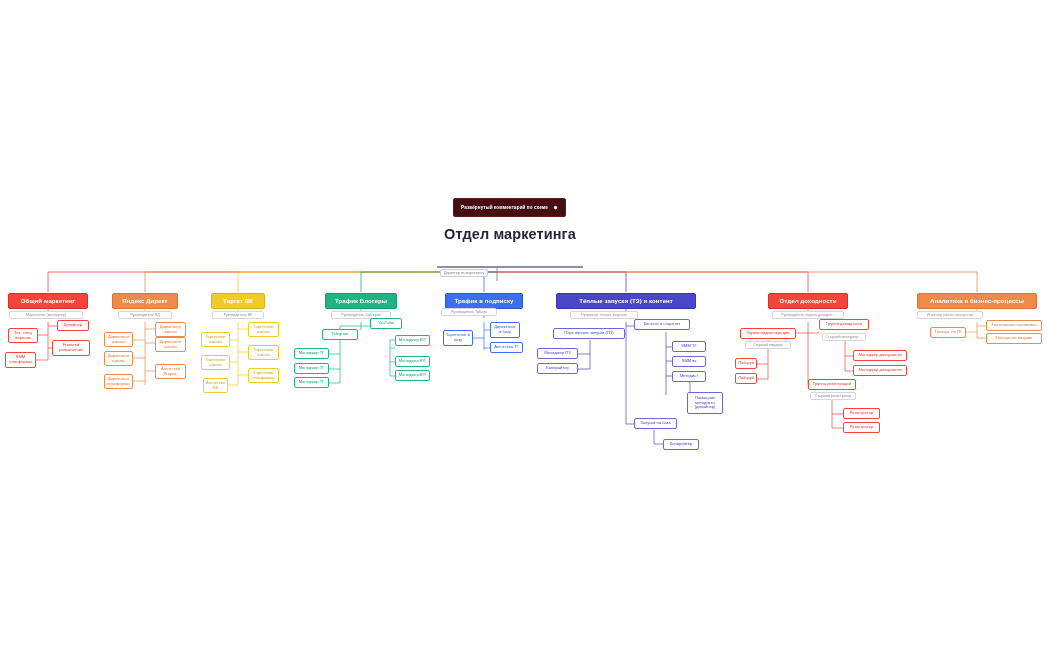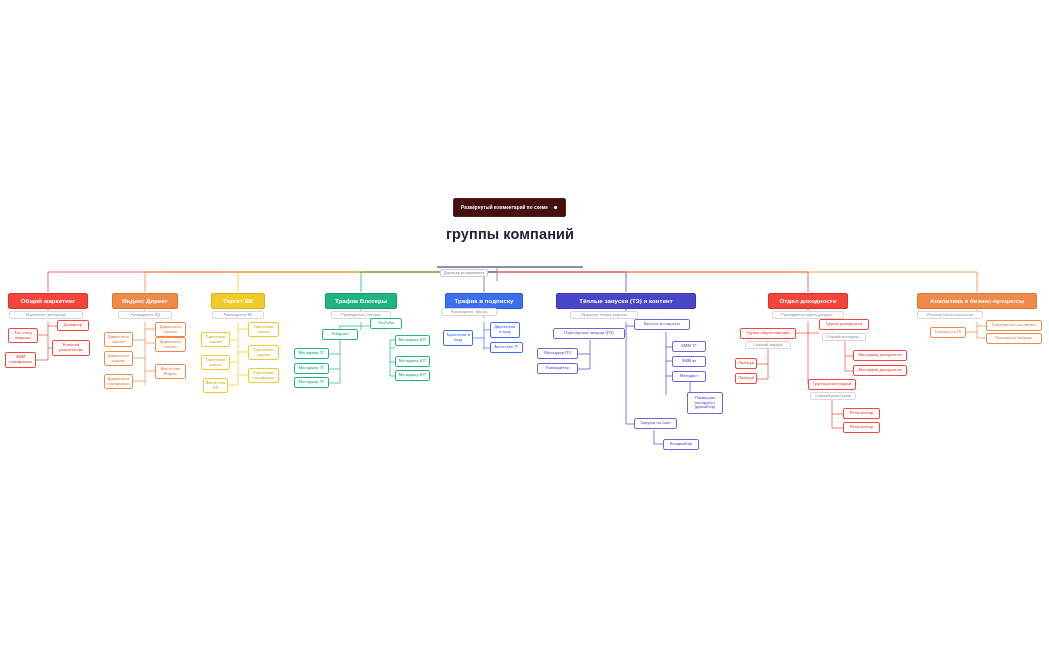--- a/index.html
+++ b/index.html
@@ -181,21 +181,21 @@
 
   <div class="comment-banner">
     <span class="txt">Развёрнутый комментарий по схеме</span>
     <svg class="gear" viewBox="0 0 16 16" fill="currentColor">
       <path d="M8 5.2a2.8 2.8 0 1 0 0 5.6 2.8 2.8 0 0 0 0-5.6zm0 4.2a1.4 1.4 0 1 1 0-2.8 1.4 1.4 0 0 1 0 2.8z"></path>
       <path d="M14 8.9v-1.8l-1.6-.3a4.6 4.6 0 0 0-.5-1.2l.9-1.4-1.3-1.3-1.4.9a4.6 4.6 0 0 0-1.2-.5L8.9 2H7.1l-.3 1.6a4.6 4.6 0 0 0-1.2.5l-1.4-.9-1.3 1.3.9 1.4a4.6 4.6 0 0 0-.5 1.2L2 7.1v1.8l1.6.3c.1.4.3.8.5 1.2l-.9 1.4 1.3 1.3 1.4-.9c.4.2.8.4 1.2.5l.3 1.6h1.8l.3-1.6c.4-.1.8-.3 1.2-.5l1.4.9 1.3-1.3-.9-1.4c.2-.4.4-.8.5-1.2L14 8.9z" opacity=".85"></path>
     </svg>
   </div>
 
   <div class="root-title">
-    <div>группы компаний</div>
+    <div>Отдел маркетинга</div>
   </div>
   <div class="root-underline"></div>
   <div class="root-sub">Директор по маркетингу</div>
 
   <div class="node head" style="left:8px;top:293px;width:80px;height:16px;background:#f4453c;border-color:#d8322a;">
     <span>Общий маркетинг</span>
   </div>
   <div class="node sub" style="left:9px;top:311px;width:74px;height:8px;">
     <span>Маркетолог (менеджер)</span>
   </div>

